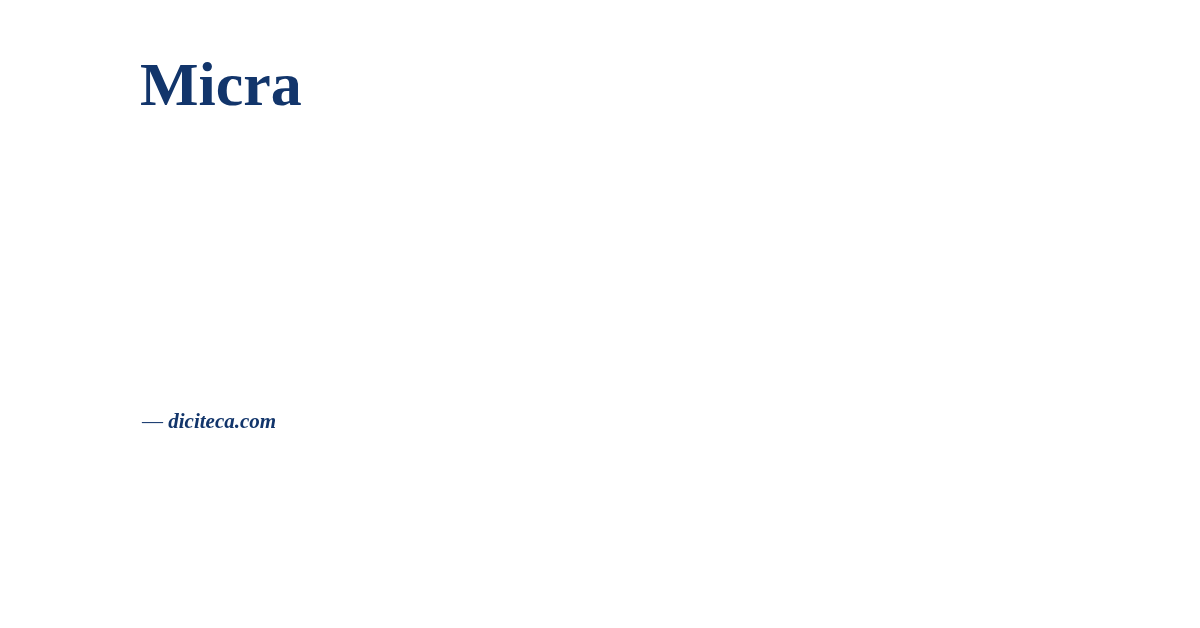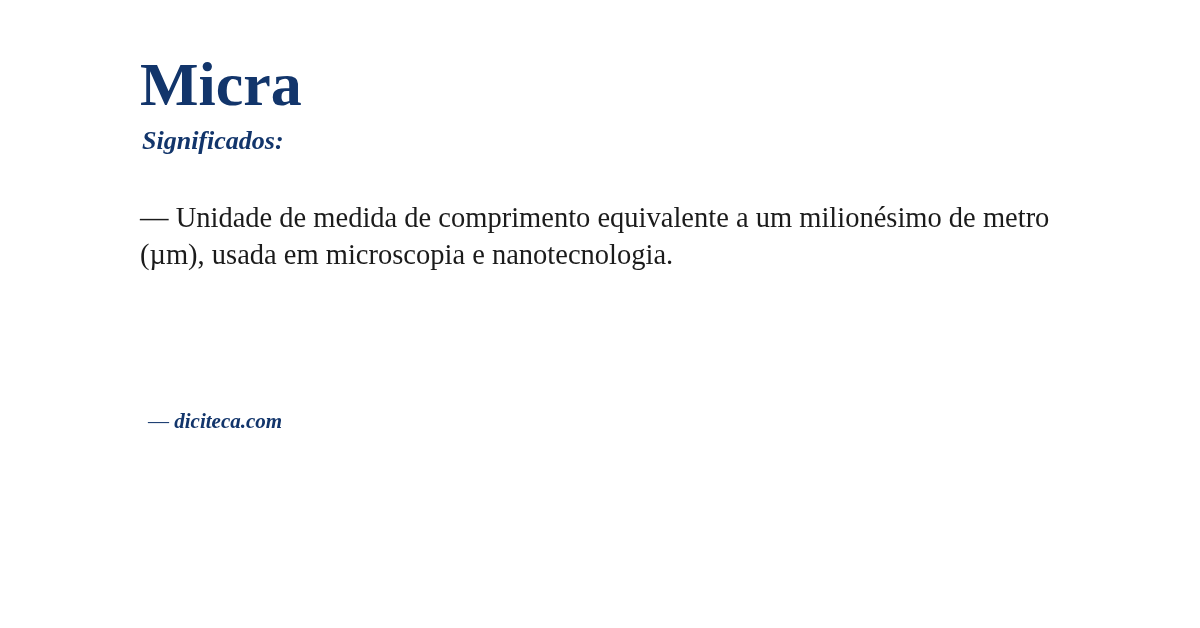--- a/index.html
+++ b/index.html
@@ -50,48 +50,43 @@
     max-width: 935px;
   }
   .definition:last-child {
     margin-bottom: 0;
   }
   .dash {
     color: #1b1b1b;
   }
   .source {
     position: absolute;
-    left: 148px;
+    left: 142px;
     bottom: 58px;
     font-family: "Liberation Serif", serif;
     font-style: italic;
     font-weight: bold;
     font-size: 21px;
     color: #12356b;
   }
   .source .src-dash {
     font-style: normal;
     font-weight: normal;
   }
 </style>
 </head>
 <body>
 
 <div class="card">
 
   <h1 class="word-title">Micra</h1>
 
-  <div class="subtitle">Significados:</div>
 
   <div class="definitions">
 
-    <p class="definition">
-      <span class="dash">—</span>
-      <span>Unidade de medida de comprimento equivalente a um milionésimo de metro (µm), usada em microscopia e nanotecnologia.</span>
-    </p>
 
 
 
   </div>
 
   <div class="source">
     <span class="src-dash">—</span>
     <span>diciteca.com</span>
   </div>
 

